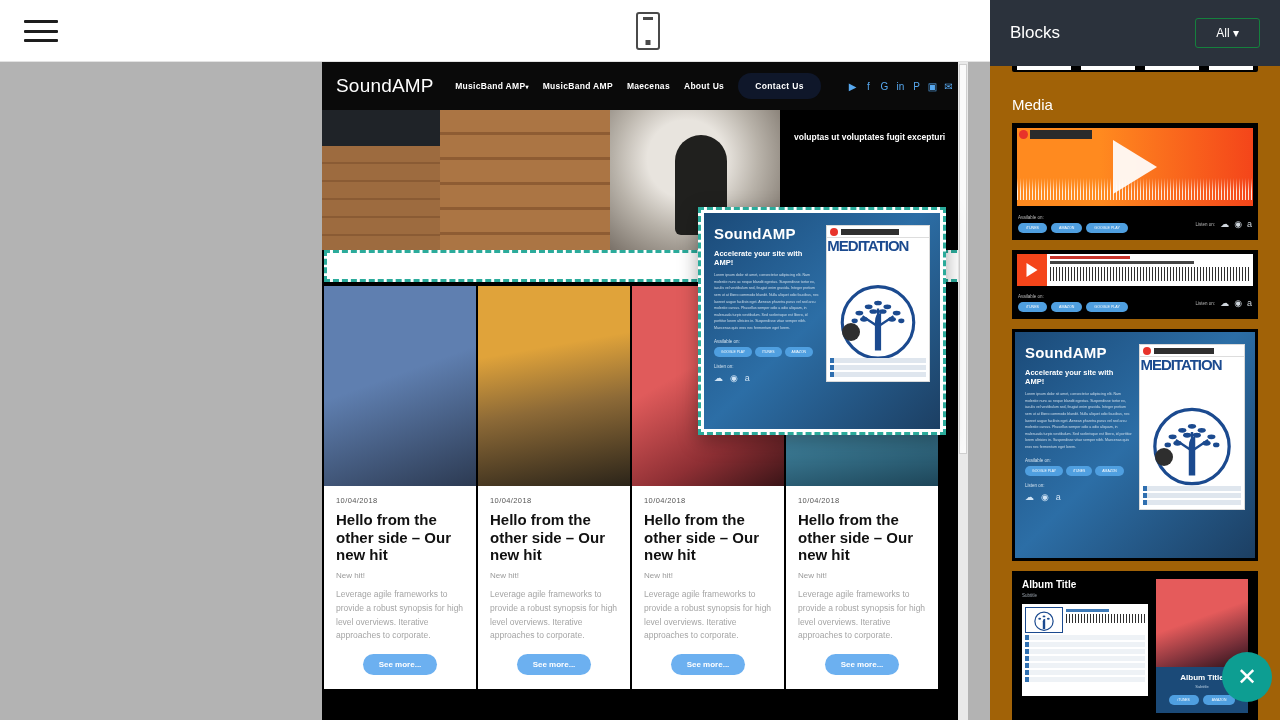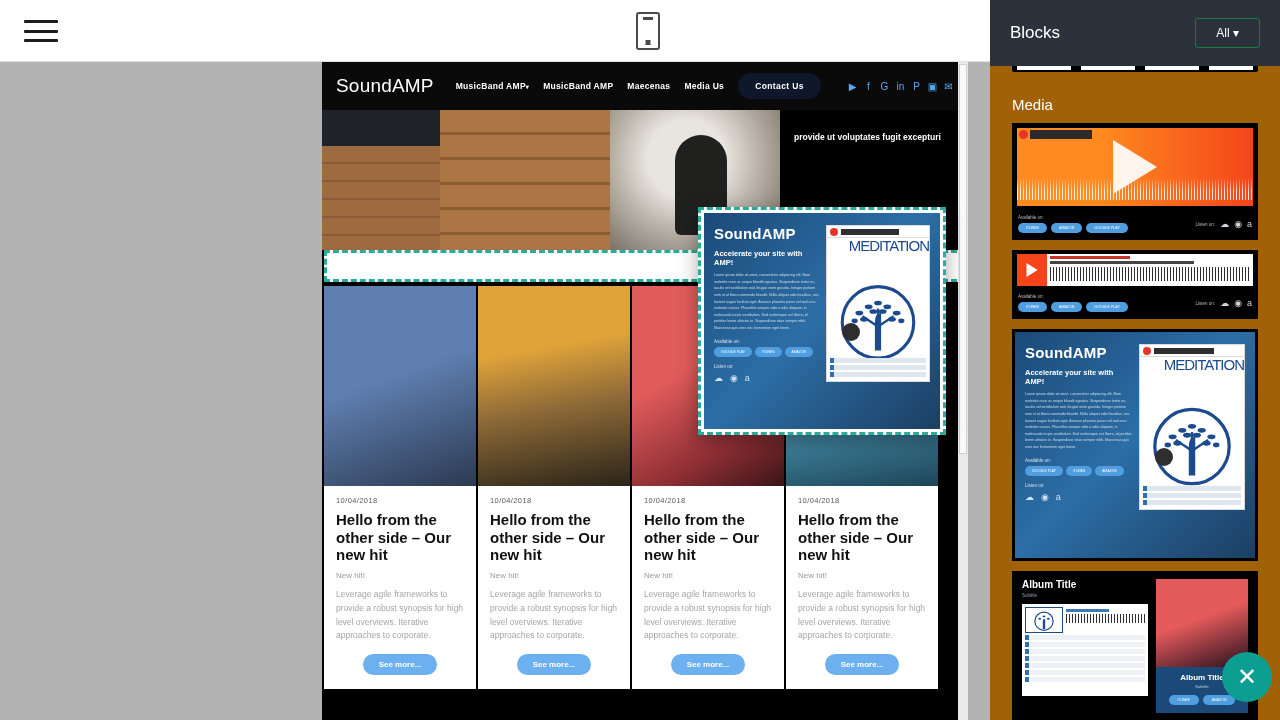--- a/index.html
+++ b/index.html
@@ -106,22 +106,22 @@
   .amp-icons { display:flex; gap:7px; margin-top:4px; font-size:9px; color:#cfe3f5; }
   .amp-right { flex:1; }
   .album { position:relative; width:100%; height:82%; background:#fff;
     border:1px solid #dadada; overflow:hidden; }
   .album-bar { height:12px; background:#fff; border-bottom:1px solid #ddd;
     position:relative; }
   .album-bar::before { content:""; position:absolute; left:3px; top:2px;
     width:8px; height:8px; border-radius:50%; background:#e8332a; }
   .album-bar::after { content:""; position:absolute; left:14px; top:3px; right:30px;
     height:6px; background:#2f2f2f; }
-  .album-word { position:absolute; left:0; right:0; top:11px; text-align:right;
-    color:#1b4a8f; font-size:15px; font-weight:normal; letter-spacing:-1px;
+  .album-word { position:absolute; left:0; right:0; top:11px; text-align:left;
+    color:#1b4a8f; font-size:15px; font-weight:bold; letter-spacing:-1px;
     font-family:"Liberation Sans", sans-serif; }
   .tree { position:absolute; left:50%; top:36%; transform:translateX(-50%);
     width:78%; height:50%; }
   .album-list { position:absolute; left:0; right:0; bottom:0; padding:2px 3px; }
   .album-list div { height:5px; background:#dfe6ee; margin-bottom:2px;
     border-left:4px solid #2f6fb0; }
   .badge { position:absolute; left:14%; bottom:26%; width:18px; height:18px;
     border-radius:50%; background:#2e2e2e; }
 
   
@@ -223,40 +223,40 @@
     <div class="canvas">
 
       <div class="site-head">
         <div class="brand">SoundAMP</div>
         <div class="nav">
           <a href="#">
             <span>MusicBand AMP</span><span class="caret">▾</span>
           </a>
           <a href="#">MusicBand AMP</a>
           <a href="#">Maecenas</a>
-          <a href="#">Media Us</a>
+          <a href="#">About Us</a>
           <button class="contact-btn">Contact Us</button>
           <div class="socials">
             <span>▶</span>
             <span>f</span>
             <span>G</span>
             <span>in</span>
             <span>P</span>
             <span>▣</span>
             <span>✉</span>
           </div>
         </div>
       </div>
 
       <div class="hero">
         <div class="img-guitar"></div>
         <div class="img-wood"></div>
         <div class="img-singer"></div>
         <div class="hero-text">
-          <div>provide ut voluptates fugit excepturi</div>
+          <div>voluptas ut voluptates fugit excepturi</div>
         </div>
       </div>
 
       <div class="drop-zone"></div>
 
       <div class="cards">
         <div class="card">
           <div class="card-img c1"></div>
           <div class="card-body">
             <div class="card-date">10/04/2018</div>

